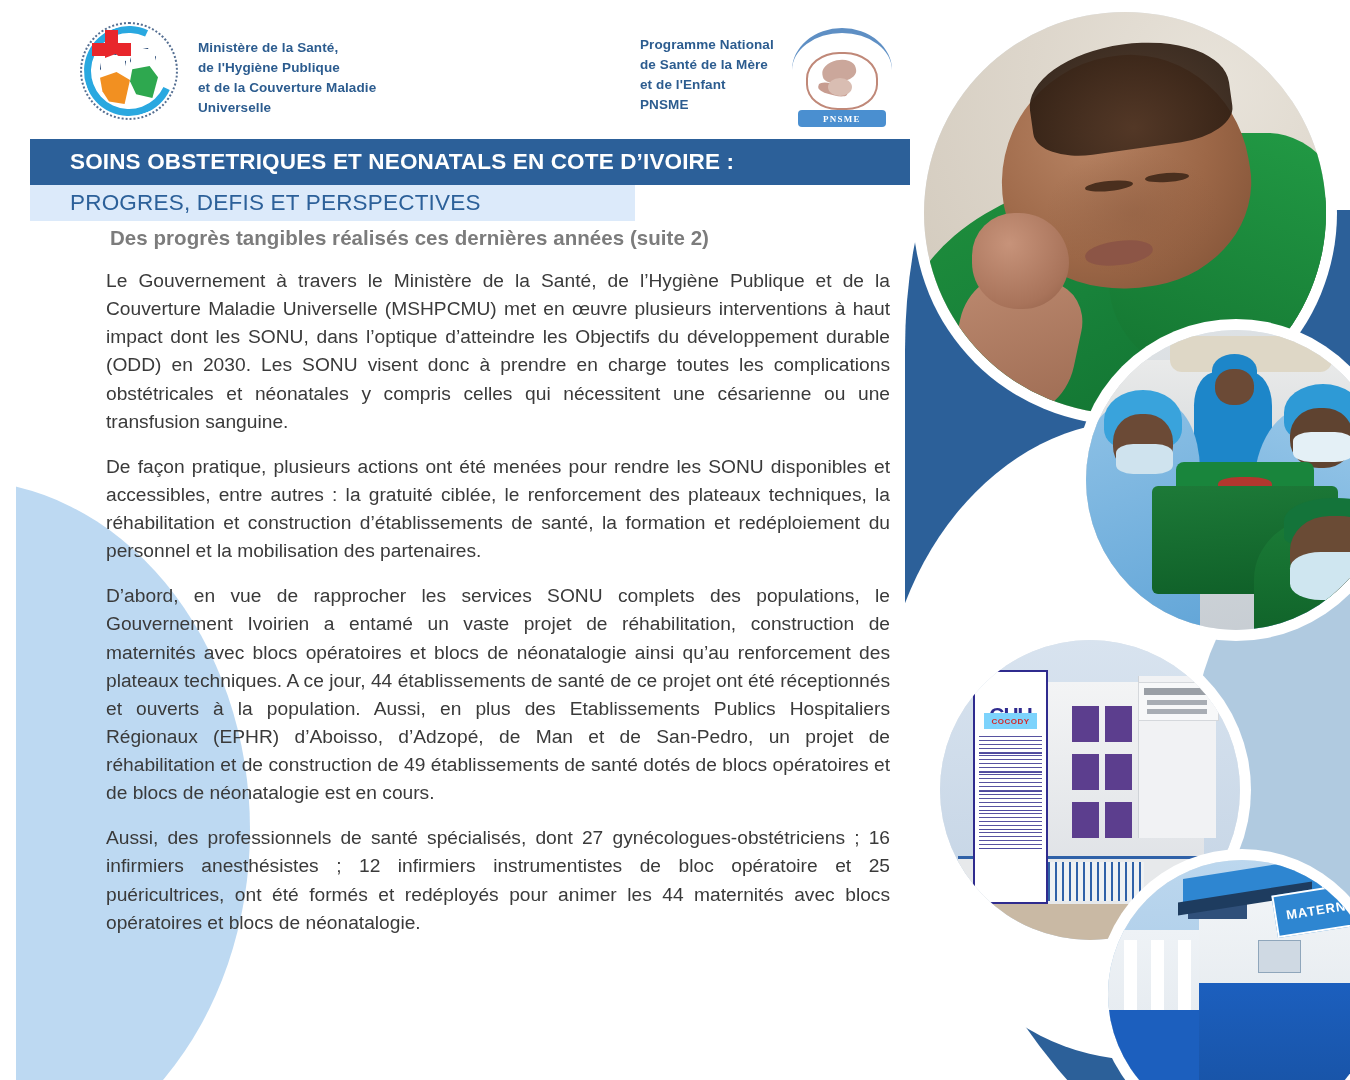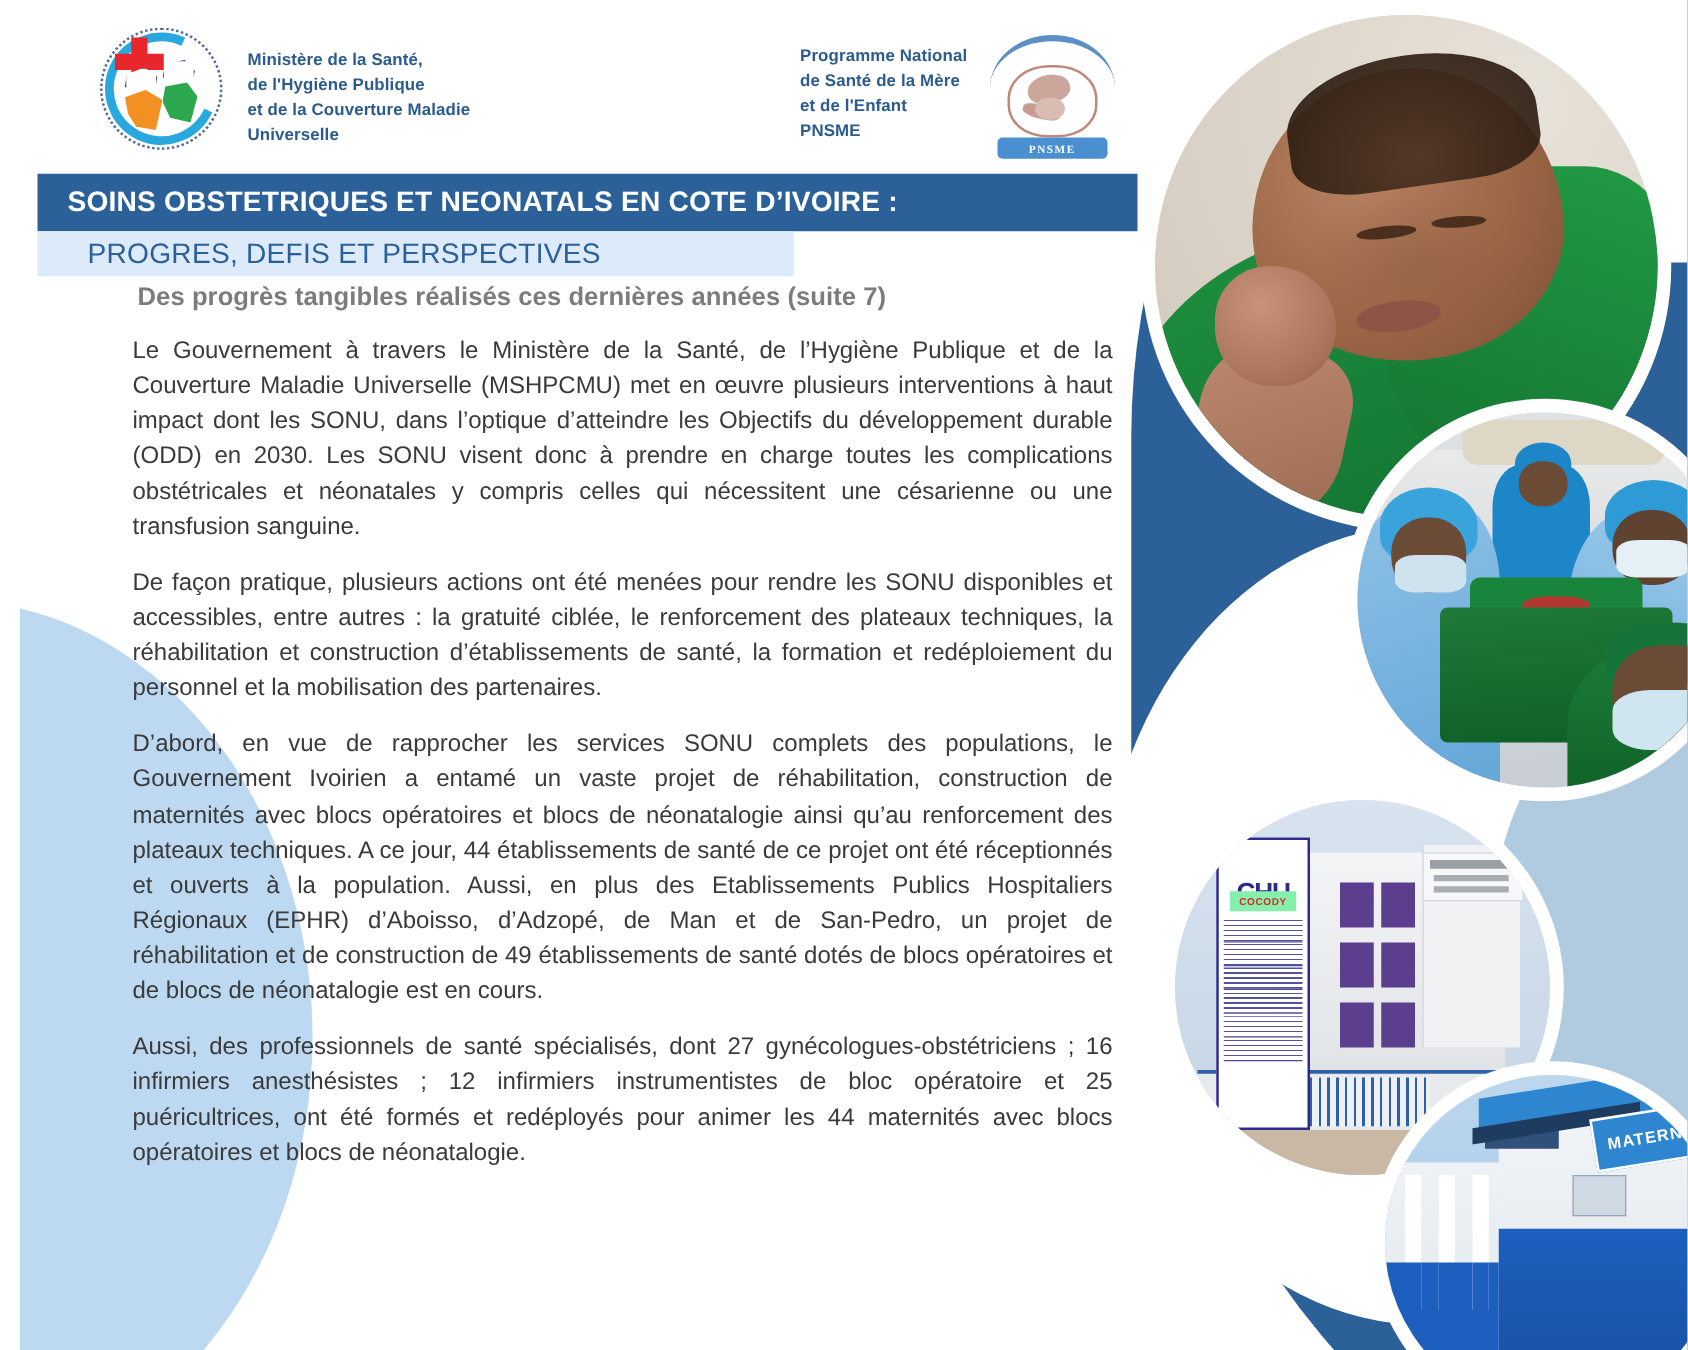--- a/index.html
+++ b/index.html
@@ -141,21 +141,21 @@
   }
 
   
   .title-bar {
     position:absolute; left:30px; top:139px; width:880px; height:46px;
     background:#2C6099; z-index:7;
     display:flex; align-items:center;
   }
   .title-bar .t {
     color:#ffffff; font-size:22.5px; font-weight:bold; letter-spacing:.15px;
-    padding-left:24px;
+    padding-left:40px;
   }
   .subtitle-bar {
     position:absolute; left:30px; top:185px; width:605px; height:36px;
     background:#DCEAFA; z-index:7;
     display:flex; align-items:center;
   }
   .subtitle-bar .t {
     color:#2C6099; font-size:22.5px; letter-spacing:.2px; padding-left:40px;
   }
 
@@ -292,21 +292,21 @@
   .chu-ground { position:absolute; left:0; top:88%; width:100%; height:12%;
       background:#c9b9a4; }
   .chu-sign {
     position:absolute; left:11%; top:10%; width:25%; height:78%;
     background:#ffffff; border:2.5px solid #2F2B8E;
   }
   .chu-sign-logo { position:absolute; left:8%; top:3%; width:84%; height:14%;
       color:#2F2B8E; font-weight:bold; font-size:21px; letter-spacing:-1px;
       display:flex; align-items:center; justify-content:center;margin-top:20px; }
   .chu-sign-cocody { position:absolute; left:12%; top:18%; width:76%; height:7%;
-      background:#86efac; color:#D42A2A; font-weight:bold; font-size:8px;
+      background:#7dd3fc; color:#D42A2A; font-weight:bold; font-size:8px;
       display:flex; align-items:center; justify-content:center; letter-spacing:.5px; }
   .chu-sign-rows { position:absolute; left:6%; top:28%; width:88%; height:68%; }
   .chu-row { width:100%; height:11%; margin-bottom:3%;
       background:#ffffff; border-bottom:1px solid #2F2B8E;
       background-image:repeating-linear-gradient(180deg, #3a3490 0 1px, transparent 1px 4px);
       opacity:.85; }
   .chu-topsign { position:absolute; left:66%; top:14%; width:27%; height:13%;
       background:#f7f8f9; border:1px solid #d5d8dc; }
   .chu-topsign-l { position:absolute; left:68%; top:16%; width:22%; height:2.4%;
       background:#9a9fa6; }
@@ -492,20 +492,20 @@
   </div>
 
   <div class="title-bar">
     <div class="t">SOINS OBSTETRIQUES ET NEONATALS EN COTE D’IVOIRE :</div>
   </div>
   <div class="subtitle-bar">
     <div class="t">PROGRES, DEFIS ET PERSPECTIVES</div>
   </div>
 
   <div class="content">
-    <div class="section-heading">Des progrès tangibles réalisés ces dernières années (suite 7)</div>
+    <div class="section-heading">Des progrès tangibles réalisés ces dernières années (suite 2)</div>
     <p class="para">Le Gouvernement à travers le Ministère de la Santé, de l’Hygiène Publique et de la Couverture Maladie Universelle (MSHPCMU) met en œuvre plusieurs interventions à haut impact dont les SONU, dans l’optique d’atteindre les Objectifs du développement durable (ODD) en 2030. Les SONU visent donc à prendre en charge toutes les complications obstétricales et néonatales y compris celles qui nécessitent une césarienne ou une transfusion sanguine.</p>
     <p class="para">De façon pratique, plusieurs actions ont été menées pour rendre les SONU disponibles et accessibles, entre autres : la gratuité ciblée, le renforcement des plateaux techniques, la réhabilitation et construction d’établissements de santé, la formation et redéploiement du personnel et la mobilisation des partenaires.</p>
     <p class="para">D’abord, en vue de rapprocher les services SONU complets des populations, le Gouvernement Ivoirien a entamé un vaste projet de réhabilitation, construction de maternités avec blocs opératoires et blocs de néonatalogie ainsi qu’au renforcement des plateaux techniques. A ce jour, 44 établissements de santé de ce projet ont été réceptionnés et ouverts à la population. Aussi, en plus des Etablissements Publics Hospitaliers Régionaux (EPHR) d’Aboisso, d’Adzopé, de Man et de San-Pedro, un projet de réhabilitation et de construction de 49 établissements de santé dotés de blocs opératoires et de blocs de néonatalogie est en cours.</p>
     <p class="para">Aussi, des professionnels de santé spécialisés, dont 27 gynécologues-obstétriciens ; 16 infirmiers anesthésistes ; 12 infirmiers instrumentistes de bloc opératoire et 25 puéricultrices, ont été formés et redéployés pour animer les 44 maternités avec blocs opératoires et blocs de néonatalogie.</p>
   </div>
 
 </div>
 
 </body></html>

